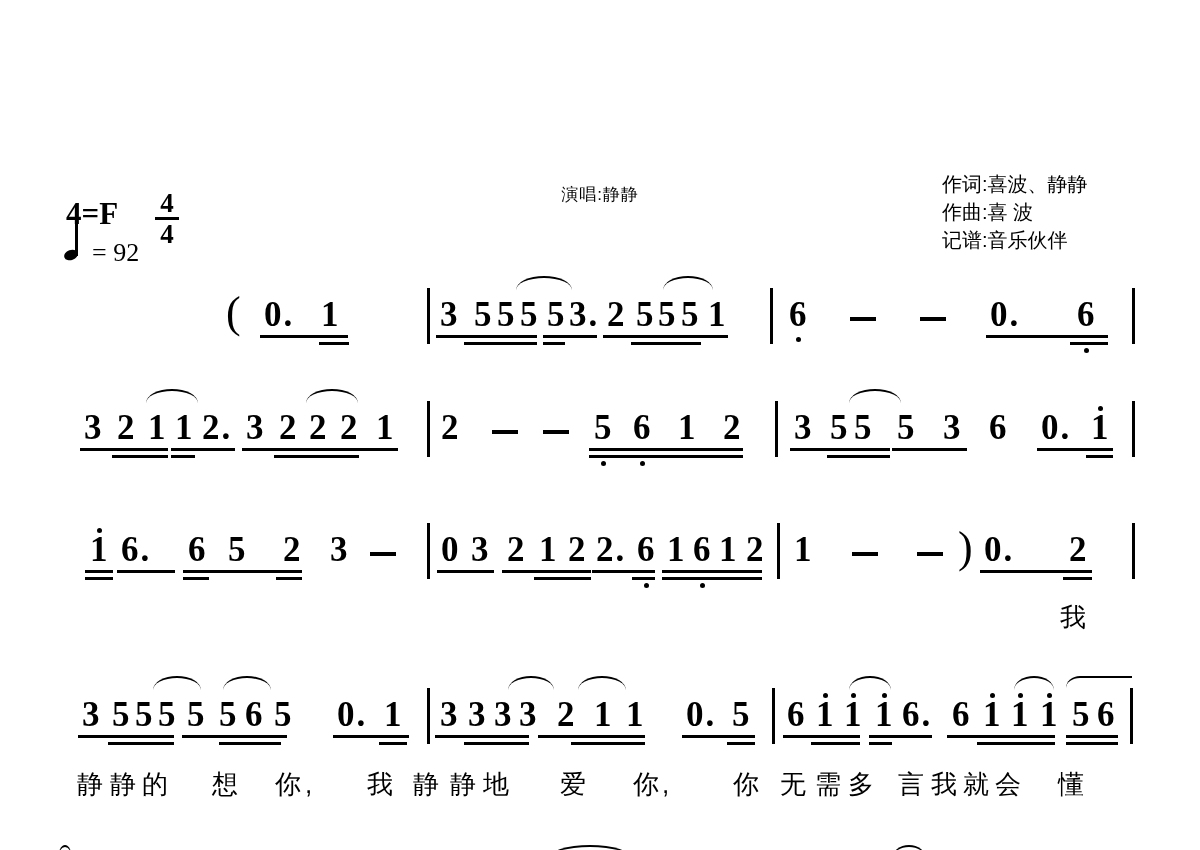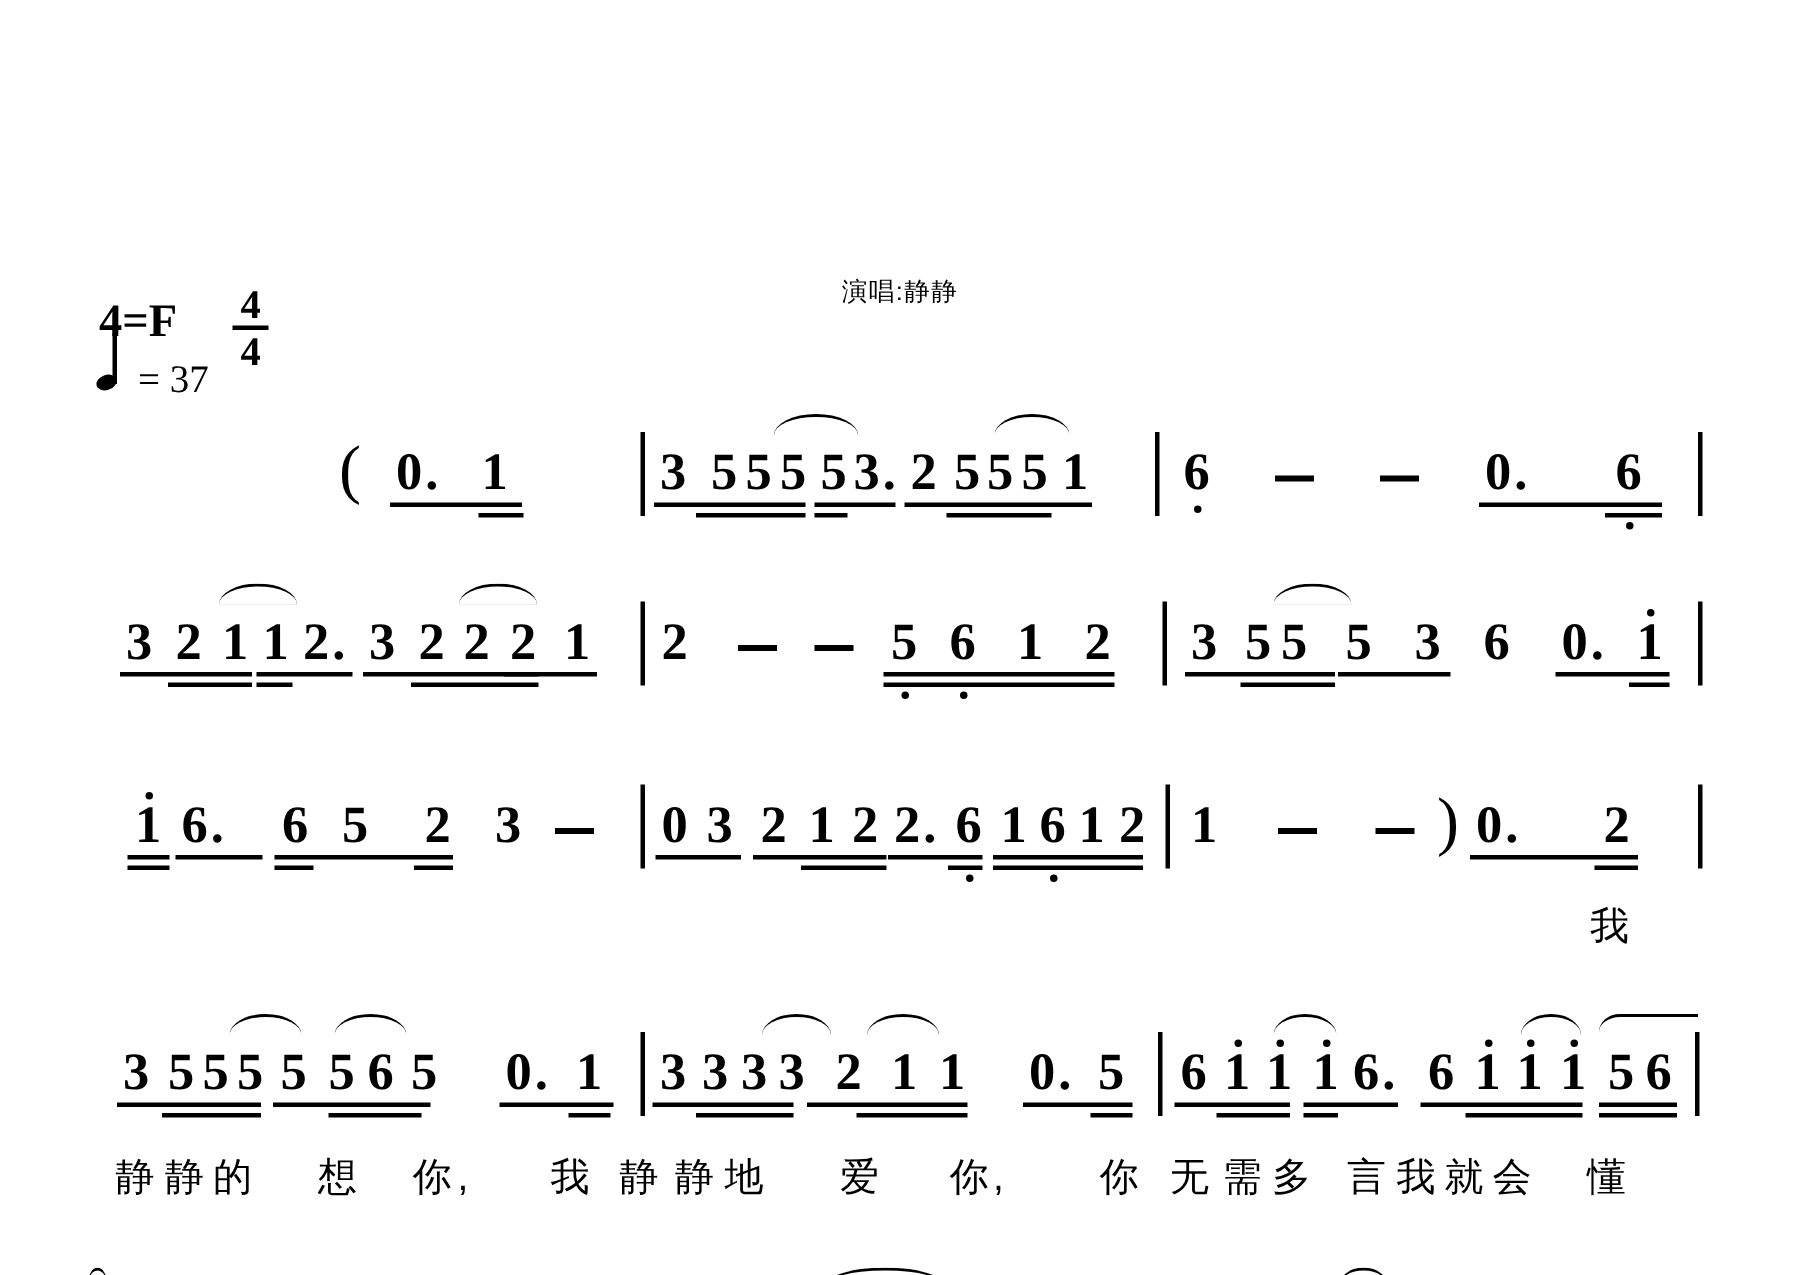--- a/index.html
+++ b/index.html
@@ -37,34 +37,39 @@
   .odot{position:absolute;width:5px;height:5px;border-radius:50%;background:#000;}
   .lyr{position:absolute;font-size:26px;line-height:1.1;white-space:pre;}
 </style>
 </head>
 <body>
 
 <div class="page">
 
   <div class="subtitle">演唱:静静</div>
 
+  <div class="credits">
+    <div>作词:喜波、静静</div>
+    <div>作曲:喜 波</div>
+    <div>记谱:音乐伙伴</div>
+  </div>
 
   <div class="keysig-tonic">4=F</div>
 
   <div class="meter">
     <div>4</div>
     <div class="fracbar"></div>
     <div>4</div>
   </div>
 
   <div class="qnote">
     <i class="qstem"></i>
     <i class="qhead"></i>
   </div>
-  <div class="tempo">= 37</div>
+  <div class="tempo">= 92</div>
 
   <div>
       <div class="paren" style="left: 226px; top: 291px;">(</div>
       <div class="note" style="left: 264px; top: 297px;">0.</div>
       <div class="note" style="left: 321px; top: 297px;">1</div>
       <div class="beam" style="left: 260px; top: 335px; width: 88px;"></div>
       <div class="beam" style="left: 319px; top: 342px; width: 30px;"></div>
       <div class="bar" style="left: 427px; top: 288px;"></div>
       <div class="note" style="left: 440px; top: 297px;">3</div>
       <div class="note" style="left: 474px; top: 297px;">5</div>

